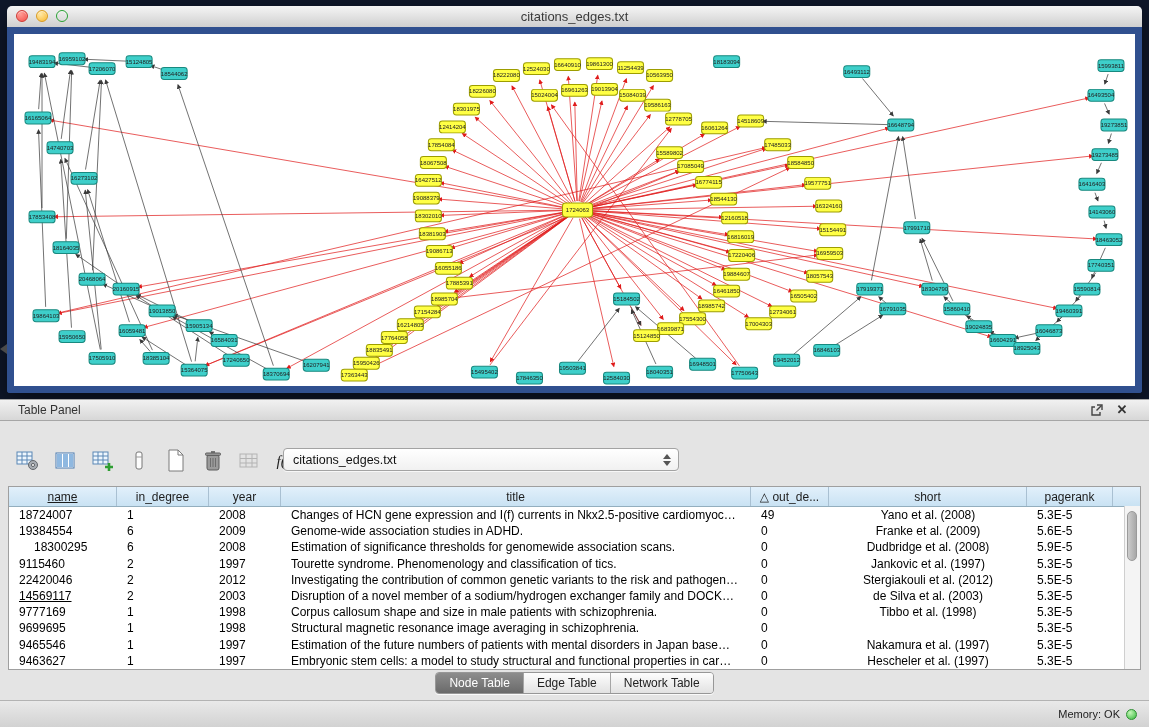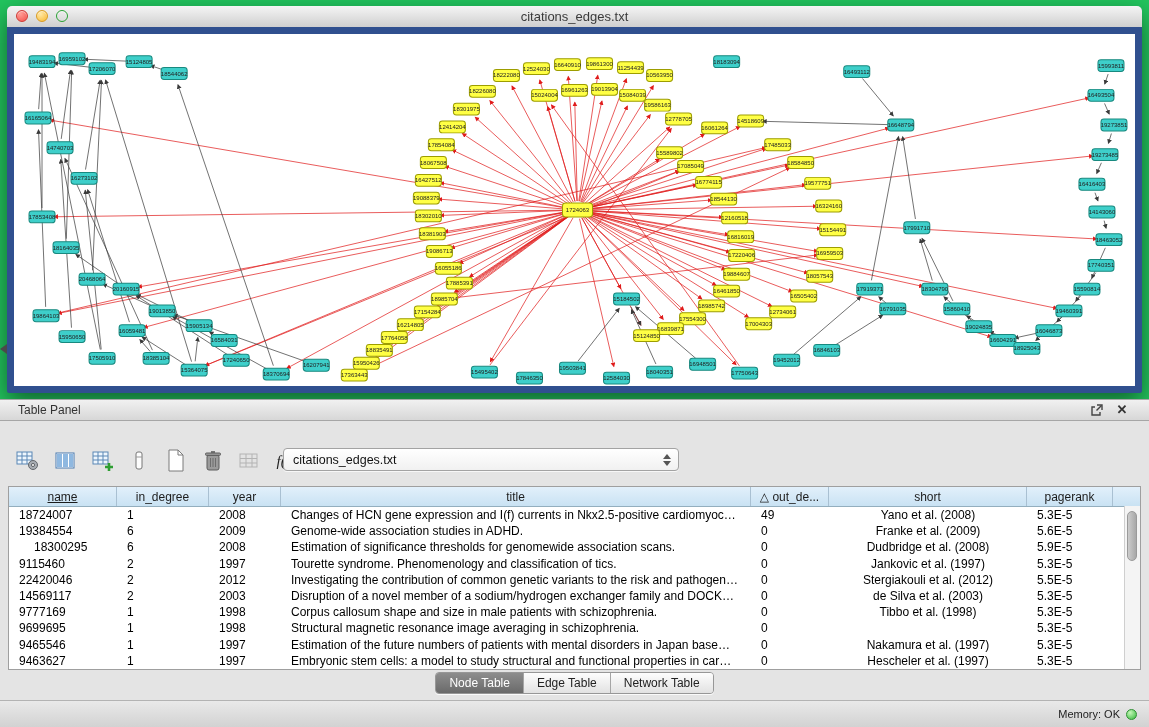--- a/index.html
+++ b/index.html
@@ -1,16 +1,16 @@
 <!DOCTYPE html>
 <html><head>
 <meta charset="utf-8">
 <style>
   html,body{margin:0;padding:0;background:#b9b9b9;}
-  #stage{position:relative;width:1149px;height:727px;background:#22c55e;overflow:hidden;
+  #stage{position:relative;width:1149px;height:727px;background:#0f172a;overflow:hidden;
          font-family:"Liberation Sans",sans-serif;-webkit-font-smoothing:antialiased;}
 
   
   .window{position:absolute;left:7px;top:6px;width:1135px;height:387px;border-radius:6px 6px 3px 3px;
           background:#30508f;box-shadow:0 9px 24px rgba(0,0,0,.5);}
   .titlebar{height:21px;background:linear-gradient(#f5f5f5,#cfcfcf);border-radius:5px 5px 0 0;
             border-bottom:1px solid #8f8f8f;position:relative;display:flex;align-items:center;justify-content:center;}
   .traffic{position:absolute;left:9px;top:4px;display:flex;gap:8px;}
   .light{width:12px;height:12px;border-radius:50%;box-shadow:inset 0 1px 1px rgba(255,255,255,.6);}
   .light.red{background:radial-gradient(circle at 35% 30%,#ff9d96,#f4504a);border:1px solid #ce3a34;box-sizing:border-box;}
@@ -610,21 +610,21 @@
           <div class="trow">
             <div class="td" style="width: 108px;">22420046</div>
             <div class="td" style="width: 92px;">2</div>
             <div class="td" style="width: 72px;">2012</div>
             <div class="td" style="width: 470px;">Investigating the contribution of common genetic variants to the risk and pathogen…</div>
             <div class="td" style="width: 78px;">0</div>
             <div class="td center" style="width: 198px;">Stergiakouli et al. (2012)</div>
             <div class="td" style="width: 86px;">5.5E-5</div>
           </div>
           <div class="trow">
-            <div class="td" style="width: 108px;">14569117</div>
+            <div class="td" style="width: 108px; text-decoration: underline;">14569117</div>
             <div class="td" style="width: 92px;">2</div>
             <div class="td" style="width: 72px;">2003</div>
             <div class="td" style="width: 470px;">Disruption of a novel member of a sodium/hydrogen exchanger family and DOCK…</div>
             <div class="td" style="width: 78px;">0</div>
             <div class="td center" style="width: 198px;">de Silva et al. (2003)</div>
             <div class="td" style="width: 86px;">5.3E-5</div>
           </div>
           <div class="trow">
             <div class="td" style="width: 108px;">9777169</div>
             <div class="td" style="width: 92px;">1</div>

